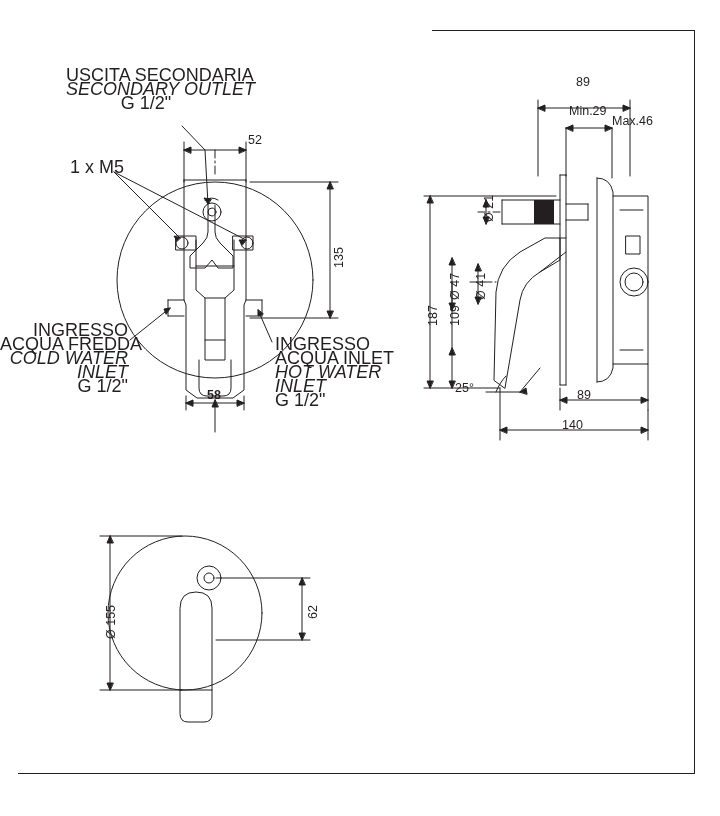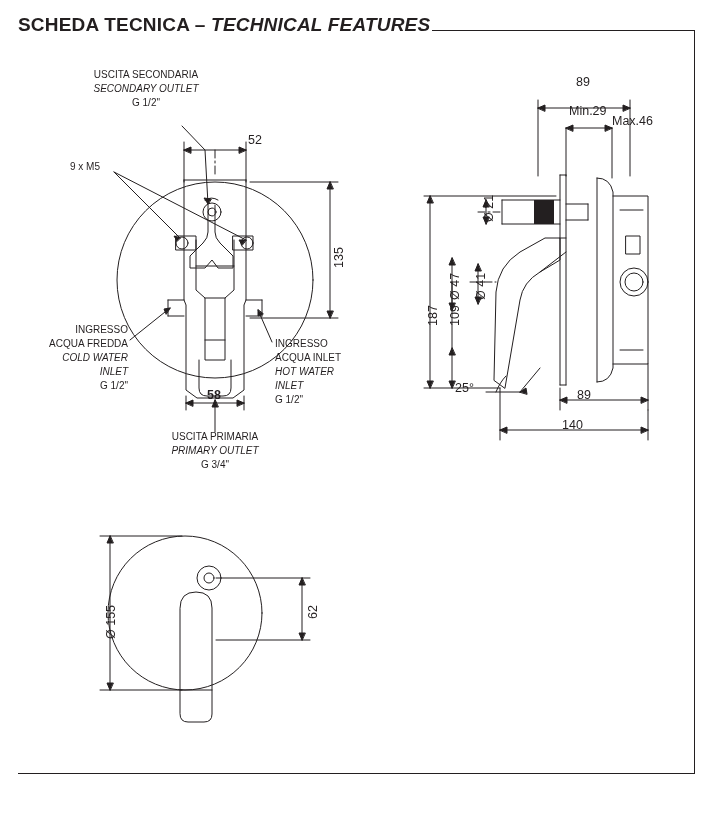--- a/index.html
+++ b/index.html
@@ -51,21 +51,21 @@
   }
   .frame-bottom {
     position: absolute;
     left: 18px; top: 773px;
     width: 677px; height: 1px;
     background: #231f20;
   }
   
   .lbl {
     position: absolute;
-    font-size: 10px;
+    font-size: 18px;
     line-height: 14px;
     white-space: nowrap;
   }
   .lbl .it { font-style: italic; }
   .lbl.c { text-align: center; }
   .lbl.r { text-align: right; }
   .dim {
     position: absolute;
     font-size: 12.5px;
     line-height: 14px;
@@ -81,23 +81,20 @@
     left: 0; top: 0;
     width: 720px; height: 816px;
     pointer-events: none;
   }
 </style>
 </head>
 <body>
 
 <div id="sheet">
 
-  <div class="hdr">
-    <span class="t1">SCHEDA TECNICA – </span><span class="t2">TECHNICAL FEATURES</span>
-  </div>
   <div class="hdr-rule"></div>
   <div class="frame-right"></div>
   <div class="frame-bottom"></div>
 
   <svg class="svg-layer" viewBox="0 0 720 816">
     <g fill="none" stroke="#231f20" stroke-width="1" stroke-linecap="round" stroke-linejoin="round">
 
       <g>
 
         <circle cx="215" cy="280" r="98"></circle>
@@ -299,44 +296,39 @@
     </g>
   </svg>
 
   <div class="lbl c" style="left:66px; top:68px; width:160px;">
     <div>USCITA SECONDARIA</div>
     <div class="it">SECONDARY OUTLET</div>
     <div>G 1/2"</div>
   </div>
 
   <div class="lbl" style="left:70px; top:160px;">
-    <div>9 x M5</div>
+    <div>1 x M5</div>
   </div>
 
   <div class="lbl r" style="left:0px; top:323px; width:128px;">
     <div>INGRESSO</div>
     <div>ACQUA FREDDA</div>
     <div class="it">COLD WATER</div>
     <div class="it">INLET</div>
     <div>G 1/2"</div>
   </div>
 
   <div class="lbl" style="left:275px; top:337px;">
     <div>INGRESSO</div>
     <div>ACQUA INLET</div>
     <div class="it">HOT WATER</div>
     <div class="it">INLET</div>
     <div>G 1/2"</div>
   </div>
 
-  <div class="lbl c" style="left:135px; top:430px; width:160px;">
-    <div>USCITA PRIMARIA</div>
-    <div class="it">PRIMARY OUTLET</div>
-    <div>G 3/4"</div>
-  </div>
 
   <div class="dim" style="left:207px; top:133px;margin-left:41px;">52</div>
   <div class="dim vert" style="left:332px; top:268px;">135</div>
   <div class="dim" style="left:207px; top:388px;font-weight:bold;">58</div>
 
   <div class="dim" style="left:576px; top:75px;">89</div>
   <div class="dim" style="left:569px; top:104px;">Min.29</div>
   <div class="dim" style="left:568px; top:114px;margin-left:44px;">Max.46</div>
   <div class="dim vert" style="left:482px; top:222px;">Ø 21</div>
   <div class="dim vert" style="left:448px; top:300px;">Ø 47</div>

